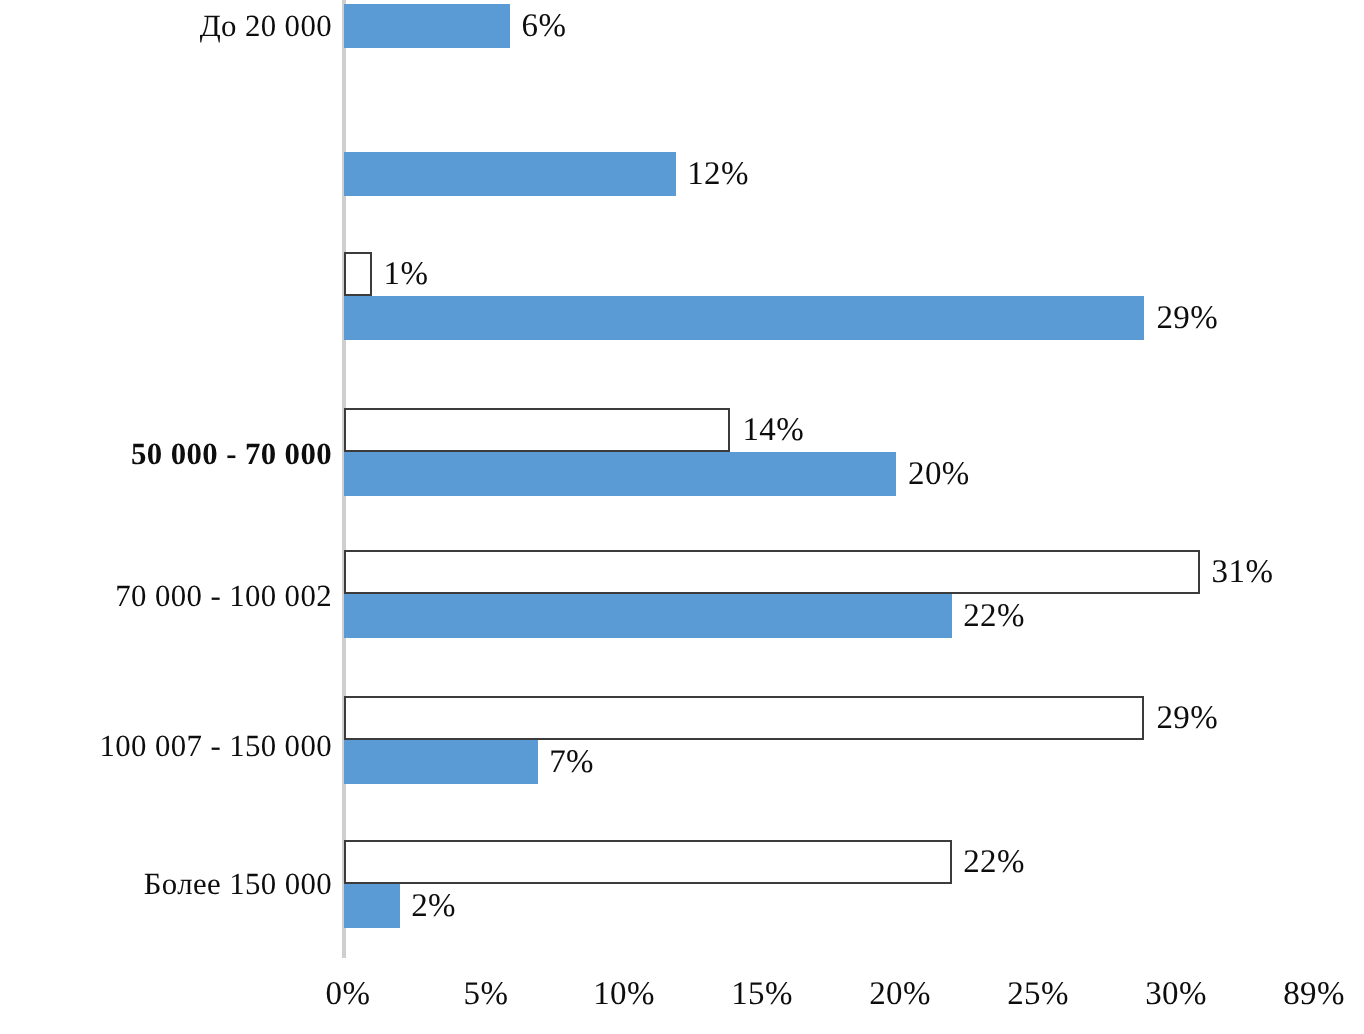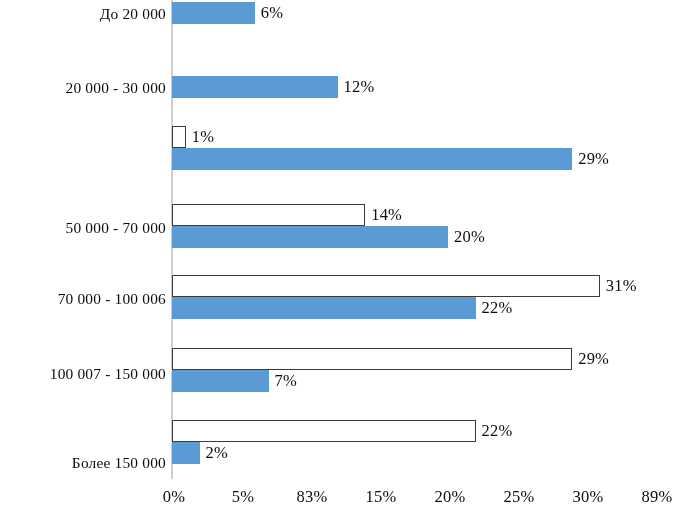--- a/index.html
+++ b/index.html
@@ -76,25 +76,24 @@
 </style>
 </head>
 <body>
 
 <div id="chart-root">
   <div class="plot-area">
 
     <div class="axis-line"></div>
 
     <div class="cat-label" style="top:6px;">До 20 000</div>
-    <div class="cat-label" style="top:80px;">20 000 - 30 000</div>
-    <div class="cat-label" style="top:220px;">50 000 - 70 000</div>
-    <div class="cat-label" style="top:291px;">70 000 - 100 006</div>
+    <div class="cat-label" style="top:220px;font-weight:bold;">50 000 - 70 000</div>
+    <div class="cat-label" style="top:291px;">70 000 - 100 002</div>
     <div class="cat-label" style="top:366px;">100 007 -  150 000</div>
-    <div class="cat-label" style="top:455px;text-align:right;">Более 150 000</div>
+    <div class="cat-label" style="top:435px;text-align:right;">Более 150 000</div>
 
     <div class="bar series-blue" style="top: 2px; width: 82.8px;"></div>
     <div class="data-label" style="top: 2px; left: 260.8px;">6%</div>
 
     <div class="bar series-blue" style="top: 76px; width: 165.6px;"></div>
     <div class="data-label" style="top: 76px; left: 343.6px;">12%</div>
 
     <div class="bar series-white" style="top: 126px; width: 13.8px;"></div>
     <div class="data-label" style="top: 126px; left: 191.8px;">1%</div>
     <div class="bar series-blue" style="top: 148px; width: 400.2px;"></div>
@@ -115,21 +114,21 @@
     <div class="bar series-blue" style="top: 370px; width: 96.6px;"></div>
     <div class="data-label" style="top: 370px; left: 274.6px;">7%</div>
 
     <div class="bar series-white" style="top: 420px; width: 303.6px;"></div>
     <div class="data-label" style="top: 420px; left: 481.6px;">22%</div>
     <div class="bar series-blue" style="top: 442px; width: 27.6px;"></div>
     <div class="data-label" style="top: 442px; left: 205.6px;">2%</div>
 
     <div class="tick-label" style="left:174px;">0%</div>
     <div class="tick-label" style="left:243px;">5%</div>
-    <div class="tick-label" style="left:312px;">83%</div>
+    <div class="tick-label" style="left:312px;">10%</div>
     <div class="tick-label" style="left:381px;">15%</div>
     <div class="tick-label" style="left:450px;">20%</div>
     <div class="tick-label" style="left:519px;">25%</div>
     <div class="tick-label" style="left:588px;">30%</div>
     <div class="tick-label" style="left:657px;">89%</div>
 
   </div>
 </div>
 
 </body></html>

